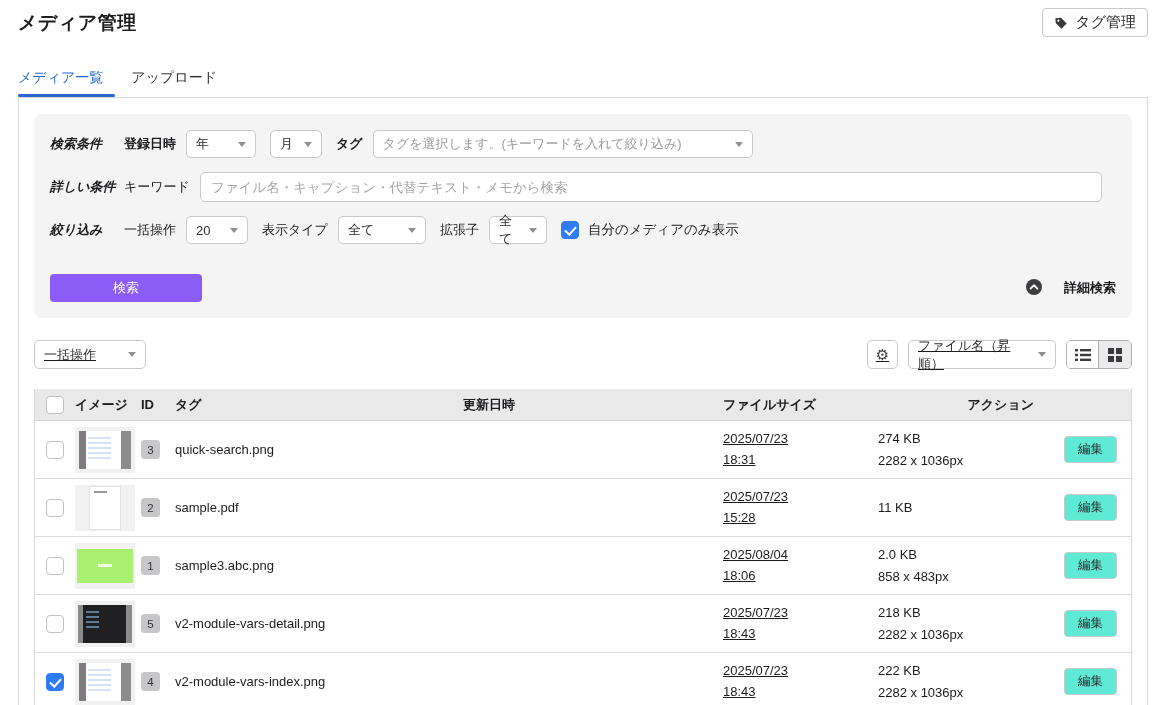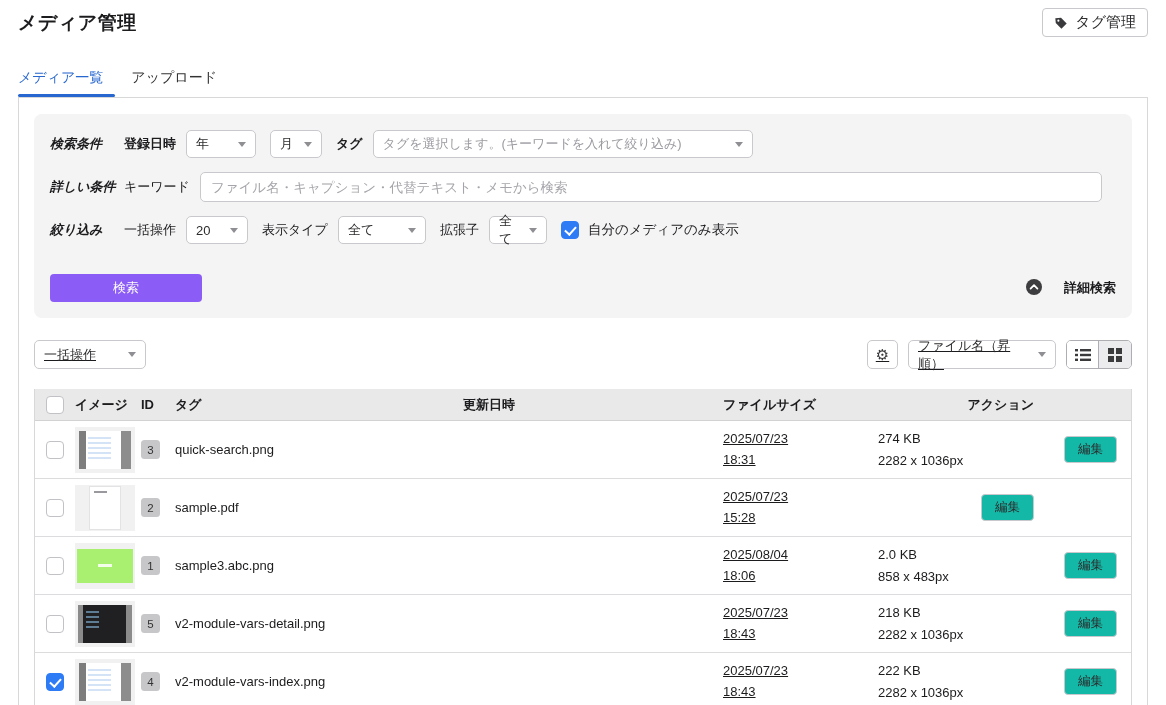--- a/index.html
+++ b/index.html
@@ -92,21 +92,21 @@
   .t-green { width:56px; height:34px; background:#a9ef70; }
   .t-green::after { content:""; position:absolute; left:38%; top:45%; width:24%; height:3px; background:#ffffff; opacity:.85; }
   .t-dark { width:54px; height:38px; background:linear-gradient(90deg,#8b8b8b 0 10%, #202022 10% 88%, #8b8b8b 88%); }
   .t-dark::after { content:""; position:absolute; left:14%; top:16%; width:24%; height:50%;
     background:repeating-linear-gradient(180deg,#5f7c95 0 2px, transparent 2px 5px); }
   .id-badge { width:19px; height:19px; background:#c7c7c9; border-radius:3.5px; color:#333; font-size:11.5px; display:flex; align-items:center; justify-content:center; }
   .cell-filename { font-size:13px; color:#1c1c1e; }
   .cell-date { font-size:13px; line-height:1.55;text-decoration:underline; }
   .cell-size { font-size:13px; line-height:1.65; }
   .cell-action { display:flex; justify-content:flex-end; padding-right:14px; }
-  .edit-btn { background:#14b8a6; border:1px solid #c9c9cd; border-radius:4px; padding:4px 13px; font-size:12.5px; color:#2c2c2e; cursor:pointer; font-family:inherit; }
+  .edit-btn { background:#5eead4; border:1px solid #c9c9cd; border-radius:4px; padding:4px 13px; font-size:12.5px; color:#2c2c2e; cursor:pointer; font-family:inherit; }
 
   .list-icon-svg rect, .grid-icon-svg rect { fill:#3a3a3c; }
 </style>
 </head>
 <body>
 
 <div class="topbar">
   <h1 class="page-title">メディア管理</h1>
   <button class="tag-manage-btn">
     <span>
@@ -276,20 +276,24 @@
         </div>
       <div>
           <div class="id-badge">2</div>
         </div>
       <div class="cell-filename">sample.pdf</div>
       <div class="cell-tag"></div>
       <div class="cell-date">
         <div>2025/07/23</div>
         <div>15:28</div>
       </div>
+      <div class="cell-size">
+        <div>11 KB</div>
+        <div></div>
+      </div>
       <div class="cell-action">
           <button class="edit-btn">編集</button>
         </div>
     </div>
 
     <div class="trow">
       <div class="cell-cb">
           <div class="checkbox"></div>
         </div>
       <div>

